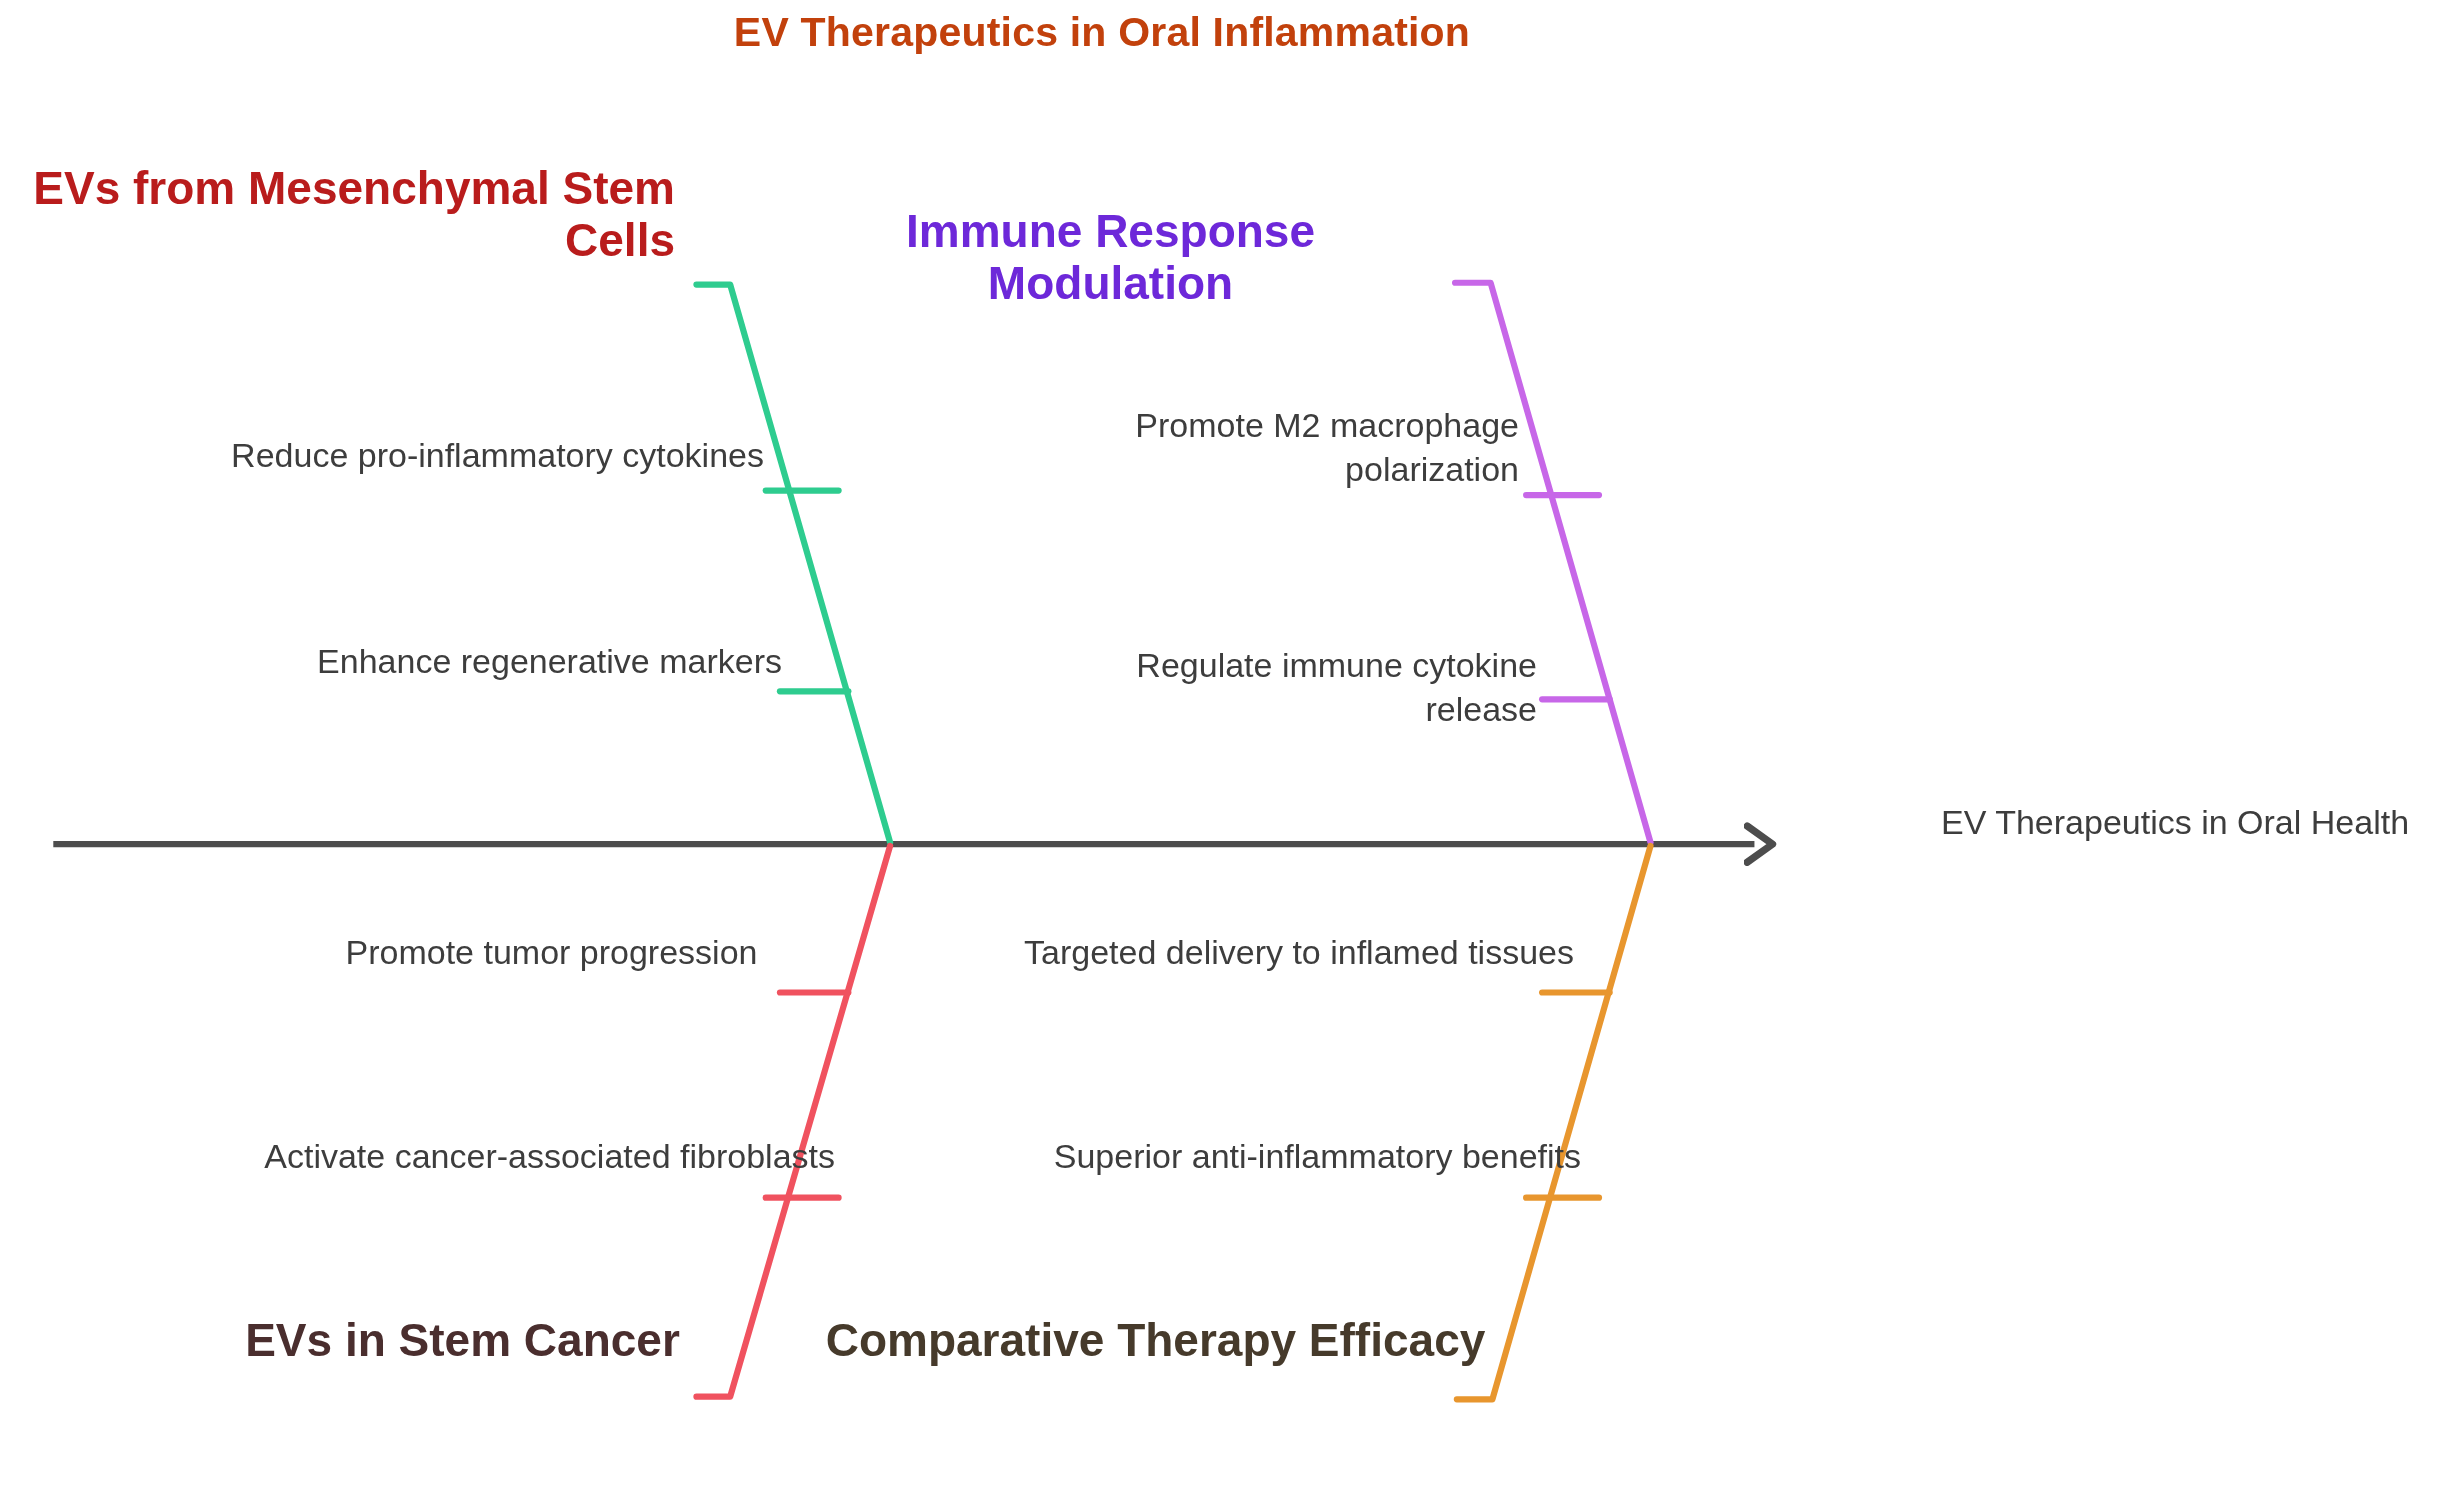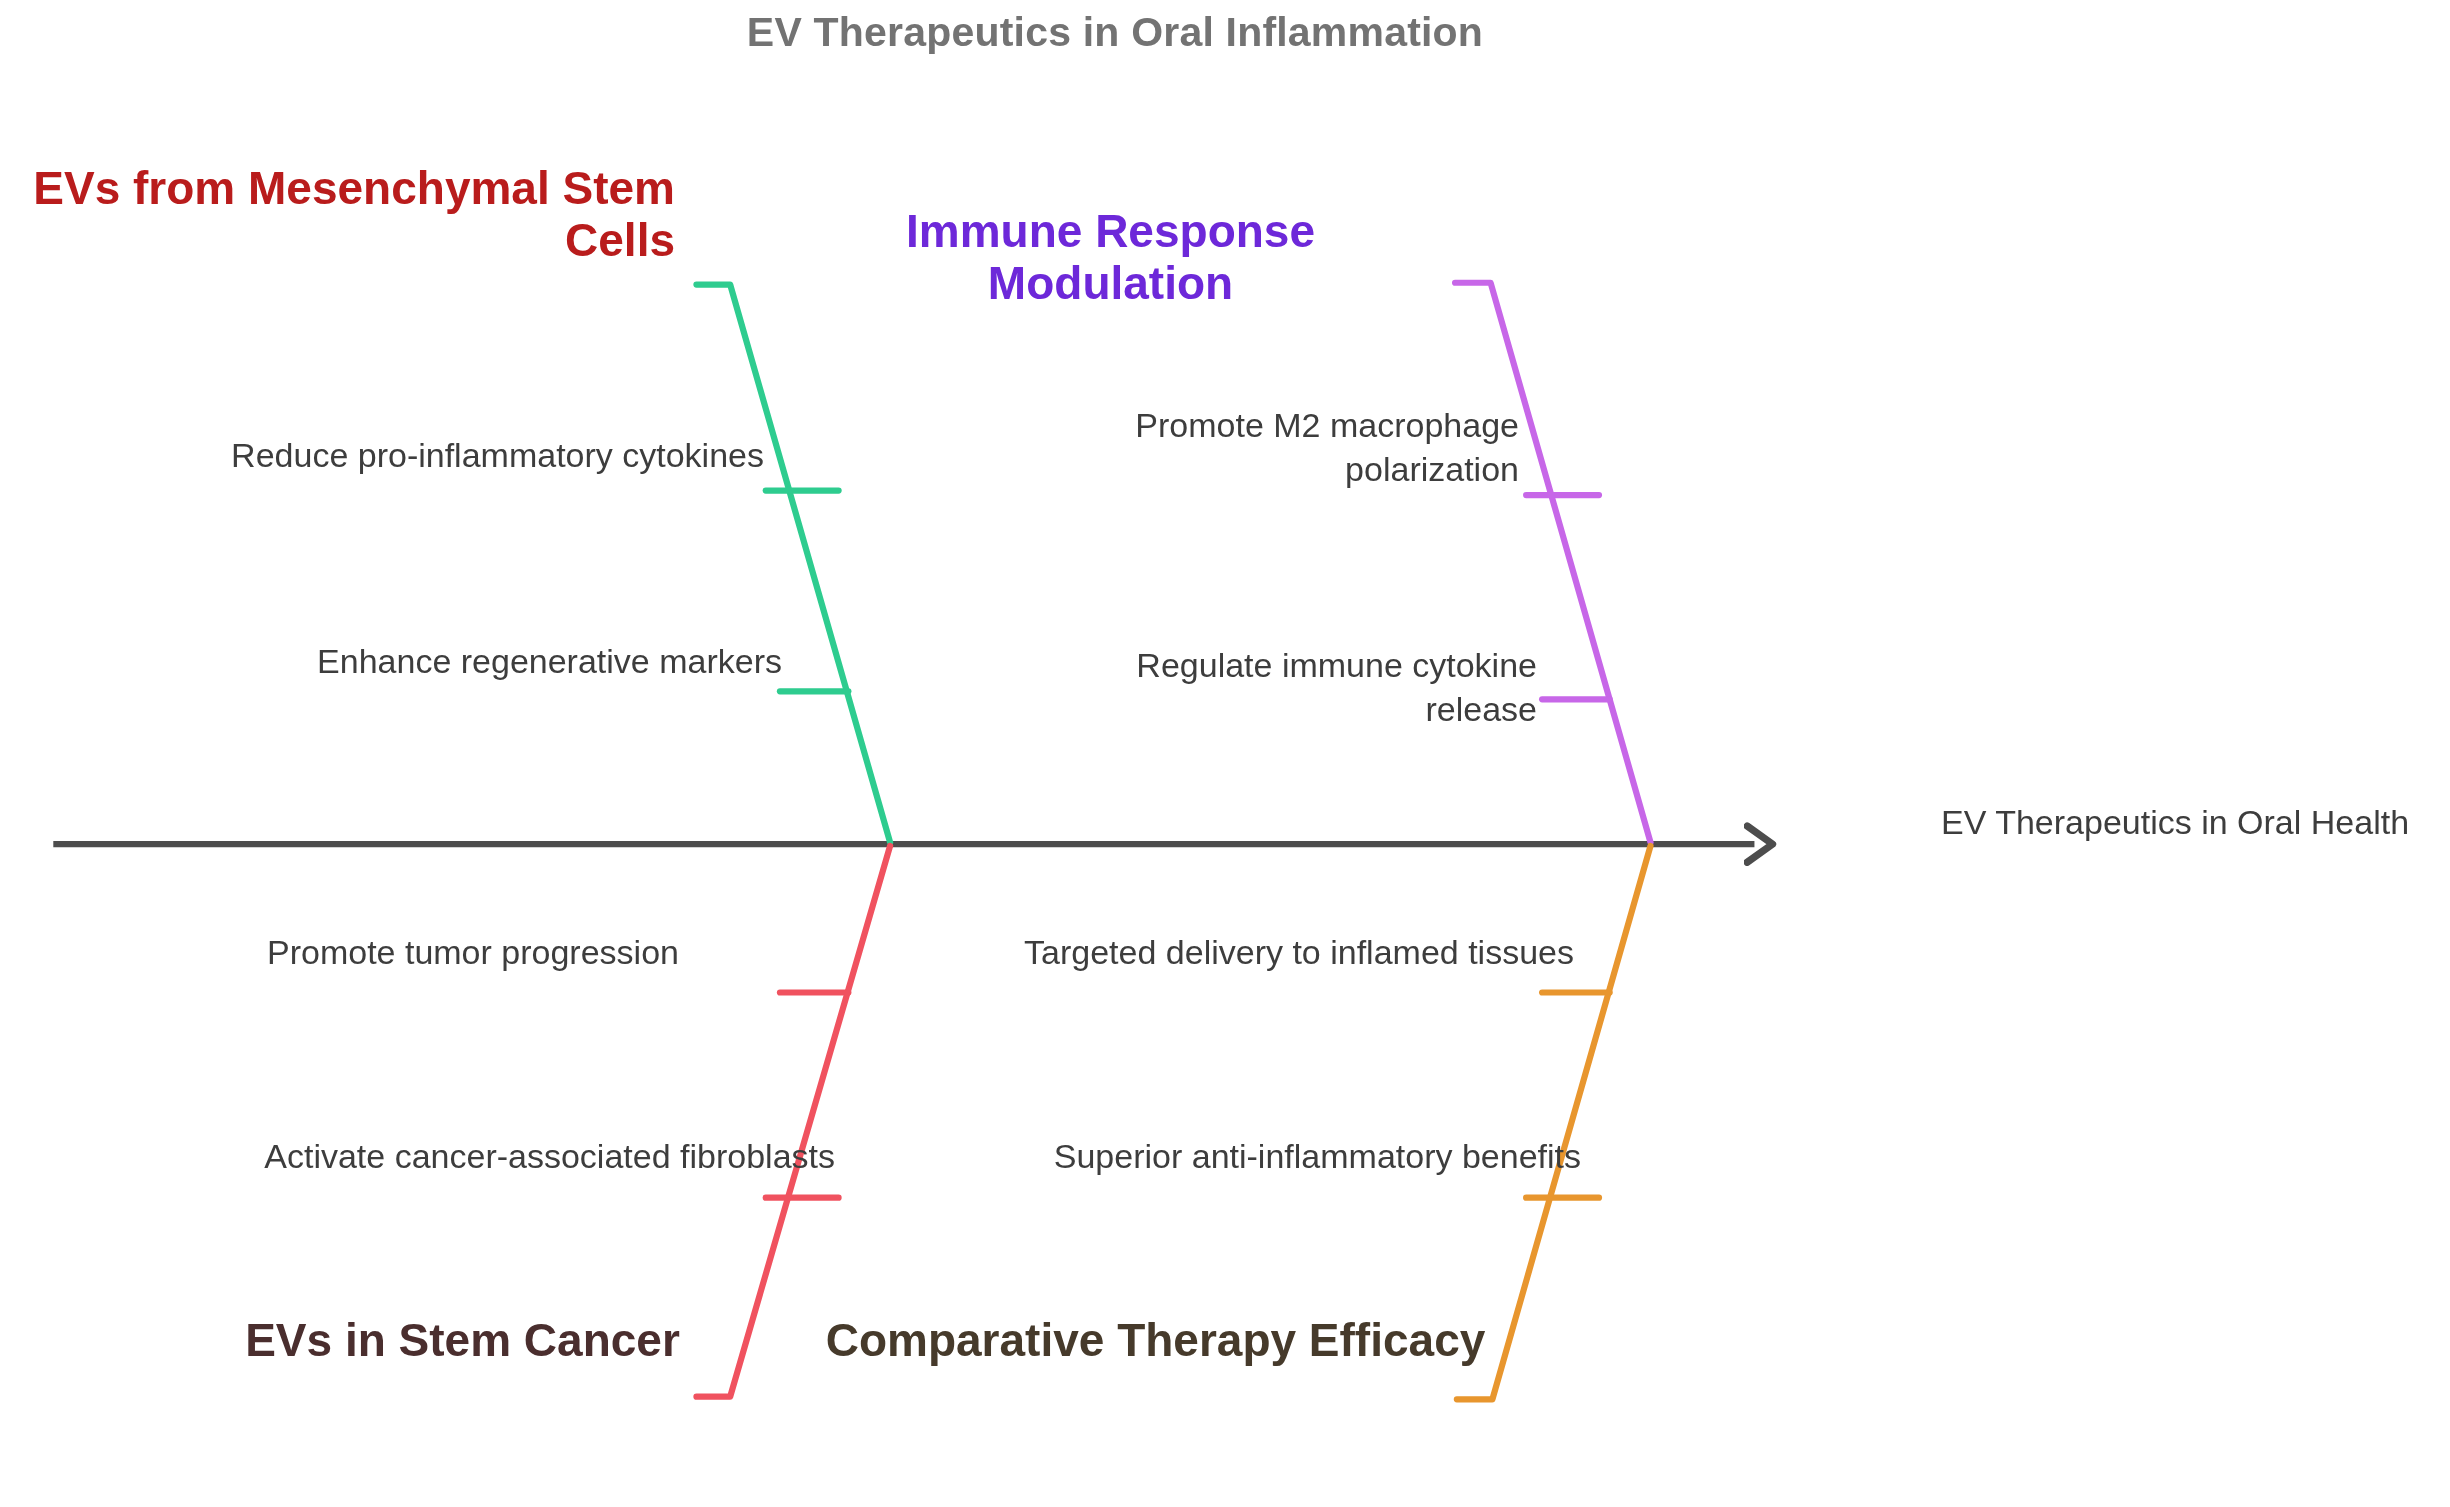--- a/index.html
+++ b/index.html
@@ -29,27 +29,27 @@
     left: 0;
     top: 0;
     width: 2450px;
     height: 1508px;
     pointer-events: none;
   }
   .layer > * { pointer-events: auto; }
 
   .diagram-title {
     position: absolute;
-    left: 13px;
+    left: 0;
     top: 9px;
     width: 2204px;
     text-align: center;
     font-size: 41px;
     font-weight: bold;
-    color: #737373;
+    color: #c2410c;
     letter-spacing: 0.2px;
   }
 
   .cat-label {
     position: absolute;
     font-size: 46px;
     font-weight: bold;
     line-height: 1.13;
   }
   .cat-tl { 
@@ -76,21 +76,21 @@
   .cause-label {
     position: absolute;
     font-size: 34px;
     line-height: 1.28;
     color: #3d3d3d;
   }
   .cause-tl1 { left: 160px; top: 434px; width: 604px; text-align: right; }
   .cause-tl2 { left: 160px; top: 640px; width: 622px; text-align: right; }
   .cause-tr1 { left: 1075px; top: 404px; width: 444px; text-align: right; }
   .cause-tr2 { left: 1022px; top: 644px; width: 515px; text-align: right; }
-  .cause-bl1 { left: 267px; top: 931px; width: 569px; text-align: left; }
+  .cause-bl1 { left: 267px; top: 931px; width: 569px; text-align: center; }
   .cause-bl2 { left: 160px; top: 1135px; width: 675px; text-align: right; }
   .cause-br1 { left: 988px; top: 931px; width: 586px; text-align: right; }
   .cause-br2 { left: 906px; top: 1135px; width: 675px; text-align: right; }
 
   .effect-label {
     position: absolute;
     left: 1941px;
     top: 800px;
     width: 524px;
     font-size: 34px;

